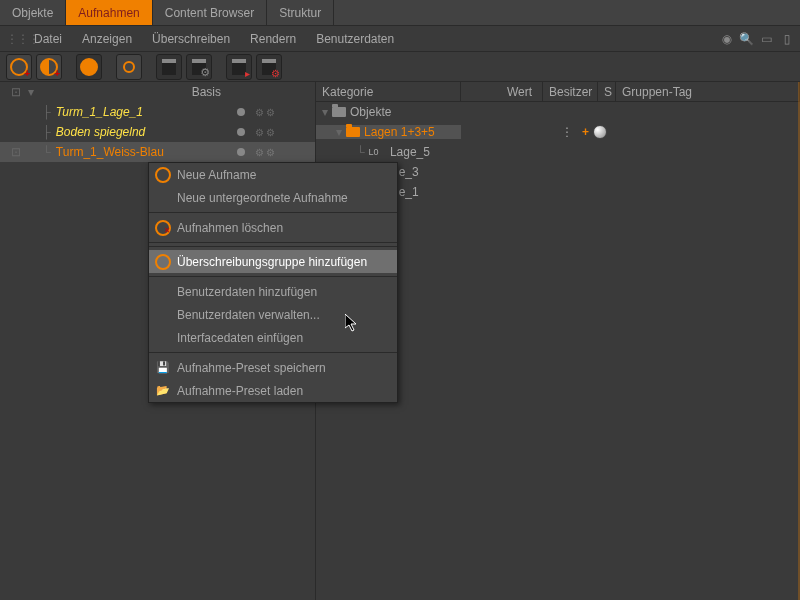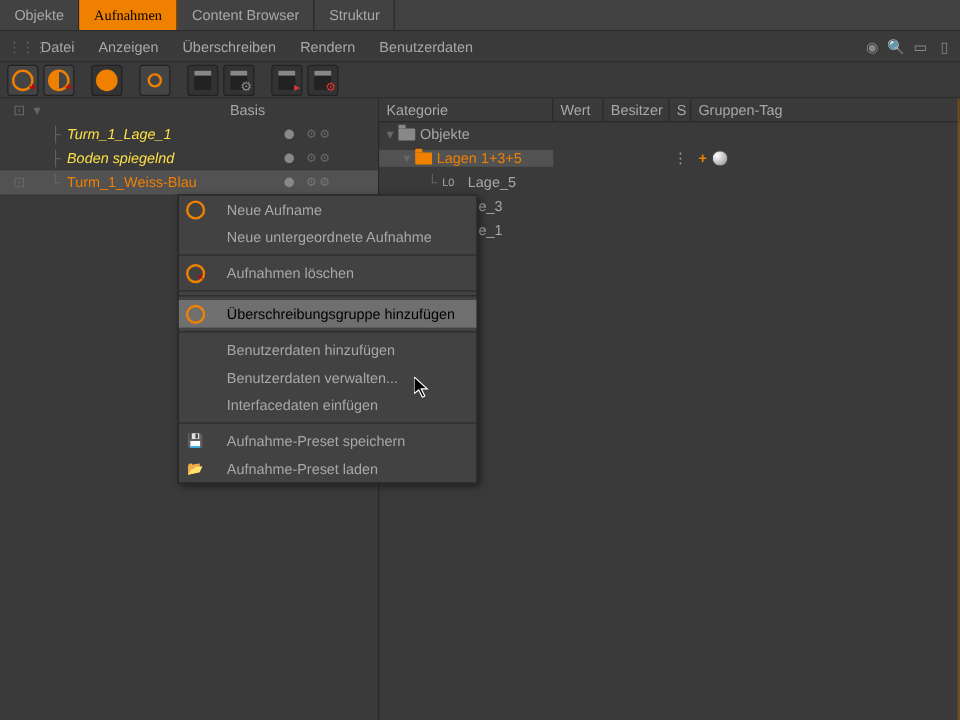--- a/index.html
+++ b/index.html
@@ -1,19 +1,19 @@
 <!DOCTYPE html>
 <html><head>
 <meta charset="utf-8">
 <style>
 * { margin:0; padding:0; box-sizing:border-box; font-family:Arial,sans-serif; font-size:12px; user-select:none; }
 body { background:#3a3a3a; width:800px; height:600px; overflow:hidden; color:#a8a8a8; position:relative; }
 .tabs { display:flex; background:#424242; height:26px; border-bottom:1px solid #2a2a2a; }
 .tab { padding:6px 12px; color:#a8a8a8; border-right:1px solid #2a2a2a; cursor:pointer; }
-.tab.active { background:#f08000; color:#000000;font-family:Liberation Serif, serif; }
+.tab.active { background:#f08000; color:#7f1d1d; }
 .menubar { display:flex; align-items:center; background:#3a3a3a; height:26px; padding:0 6px; border-bottom:1px solid #2a2a2a; }
 .menu-grip { width:18px; display:inline-block; color:#666; letter-spacing:-1px; }
 .menu-item { padding:4px 10px; cursor:pointer; }
 .menubar-right { margin-left:auto; display:flex; gap:6px; align-items:center; }
 .mb-icon { width:14px; height:14px; display:flex; align-items:center; justify-content:center; color:#888; }
 .toolbar { display:flex; align-items:center; background:#3a3a3a; height:30px; padding:2px 6px; gap:4px; border-bottom:1px solid #2a2a2a; }
 .tb-btn { width:26px; height:26px; border:1px solid #222; border-radius:3px; background:#444; display:flex; align-items:center; justify-content:center; cursor:pointer; position:relative; }
 .tb-btn.ring::before { content:""; width:14px; height:14px; border:2px solid #f08000; border-radius:50%; }
 .tb-btn.half::before { content:""; width:14px; height:14px; background:linear-gradient(90deg,#f08000 50%,transparent 50%); border:2px solid #f08000; border-radius:50%; }
 .tb-btn.full::before { content:""; width:14px; height:14px; background:#f08000; border-radius:50%; border:2px solid #f08000; }
@@ -32,37 +32,37 @@
 .tree-label.basis { color:#a8a8a8;text-align:right; }
 .tree-label.normal { color:#fde047;font-style:italic; }
 .tree-label.sel { color:#f08000; }
 .tree-indent { display:inline-block; }
 .dot { width:8px; height:8px; border-radius:50%; background:#888; margin:0 2px; }
 .gear-icons { display:flex; gap:2px; margin-left:8px; opacity:.4; }
 .gear-icons span { font-size:10px; }
 .table-head { display:flex; height:20px; background:#3a3a3a; border-bottom:1px solid #2a2a2a; }
 .th { padding:3px 6px; border-right:1px solid #2a2a2a; color:#a8a8a8; }
 .th.kat { width:145px; }
-.th.wert { width:42px; }
+.th.wert { width:42px;margin-left:40px; }
 .th.bes { width:55px; }
 .th.s { width:18px; }
 .th.gt { flex:1; }
 .cat-row { display:flex; align-items:center; height:20px; }
 .cat-label { padding-left:6px; display:flex; align-items:center; gap:4px; width:145px; }
 .cat-label.sel { background:#525252; color:#f08000; }
 .folder-icon { width:14px; height:10px; background:#888; border-radius:1px; position:relative; }
 .folder-icon::before { content:""; position:absolute; top:-3px; left:0; width:6px; height:3px; background:#888; border-radius:1px 1px 0 0; }
 .folder-icon.open { background:#f08000; }
 .folder-icon.open::before { background:#f08000; }
 .tag-cell { display:flex; align-items:center; gap:4px; padding-left:6px; }
 .plus-orange { color:#f08000; font-weight:bold; }
 .sphere { width:14px; height:14px; border-radius:50%; background:radial-gradient(circle at 30% 30%, #fff, #888); border:1px solid #444; }
 .ctx-menu { position:absolute; left:148px; top:162px; width:250px; background:#424242; border:1px solid #222; box-shadow:2px 2px 6px rgba(0,0,0,.5); z-index:10; }
-.ctx-item { display:flex; align-items:center; height:23px; padding:0 8px 0 4px; cursor:pointer;gap:12px; }
-.ctx-item.highlight { background:#6f6f6f; color:#000000; }
+.ctx-item { display:flex; align-items:center; height:23px; padding:0 8px 0 4px; cursor:pointer; }
+.ctx-item.highlight { background:#6f6f6f; color:#ffffff; }
 .ctx-icon { width:20px; height:18px; margin-right:4px; display:flex; align-items:center; justify-content:center; }
 .ctx-icon.ring::before { content:""; width:12px; height:12px; border:2px solid #f08000; border-radius:50%; }
 .ctx-icon.x::before { content:""; width:12px; height:12px; border:2px solid #f08000; border-radius:50%; }
 .ctx-icon.x::after { content:"✕"; position:absolute; color:#c00; font-size:8px; margin-left:8px; margin-top:6px; }
 .ctx-icon.doc::before { content:""; width:10px; height:12px; border:1px solid #888; background:#555; }
 .ctx-sep { height:1px; background:#2a2a2a; margin:3px 0; }
 .ctx-item.disabled { color:#666; }
 .cursor { position:absolute; left:345px; top:314px; z-index:20; pointer-events:none; }
 .right-edge { position:absolute; right:0; top:82px; width:2px; height:calc(600px - 82px); background:#f08000; opacity:.3; }
 .tree-joints { color:#666; }

